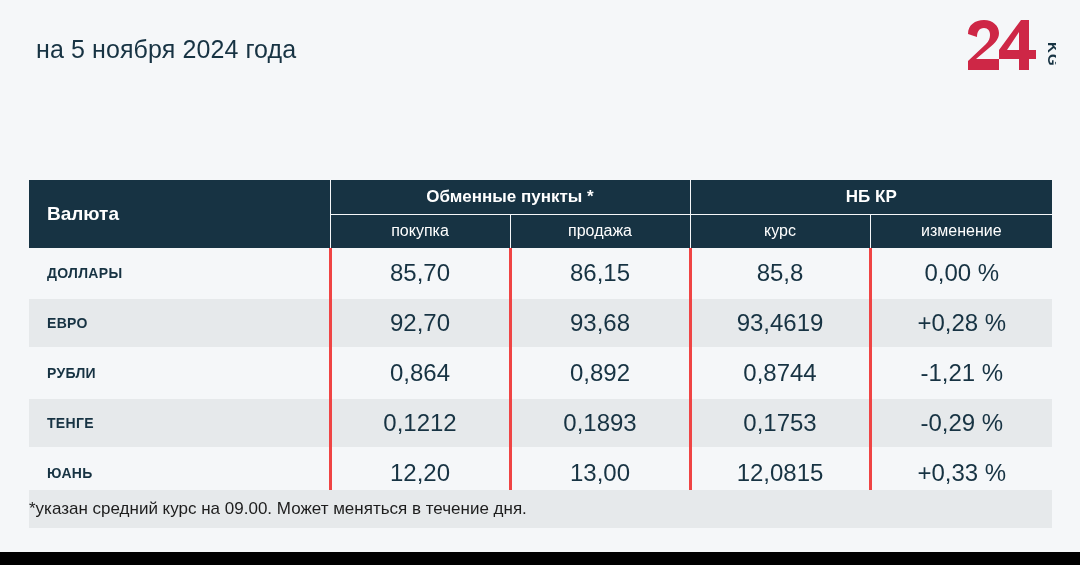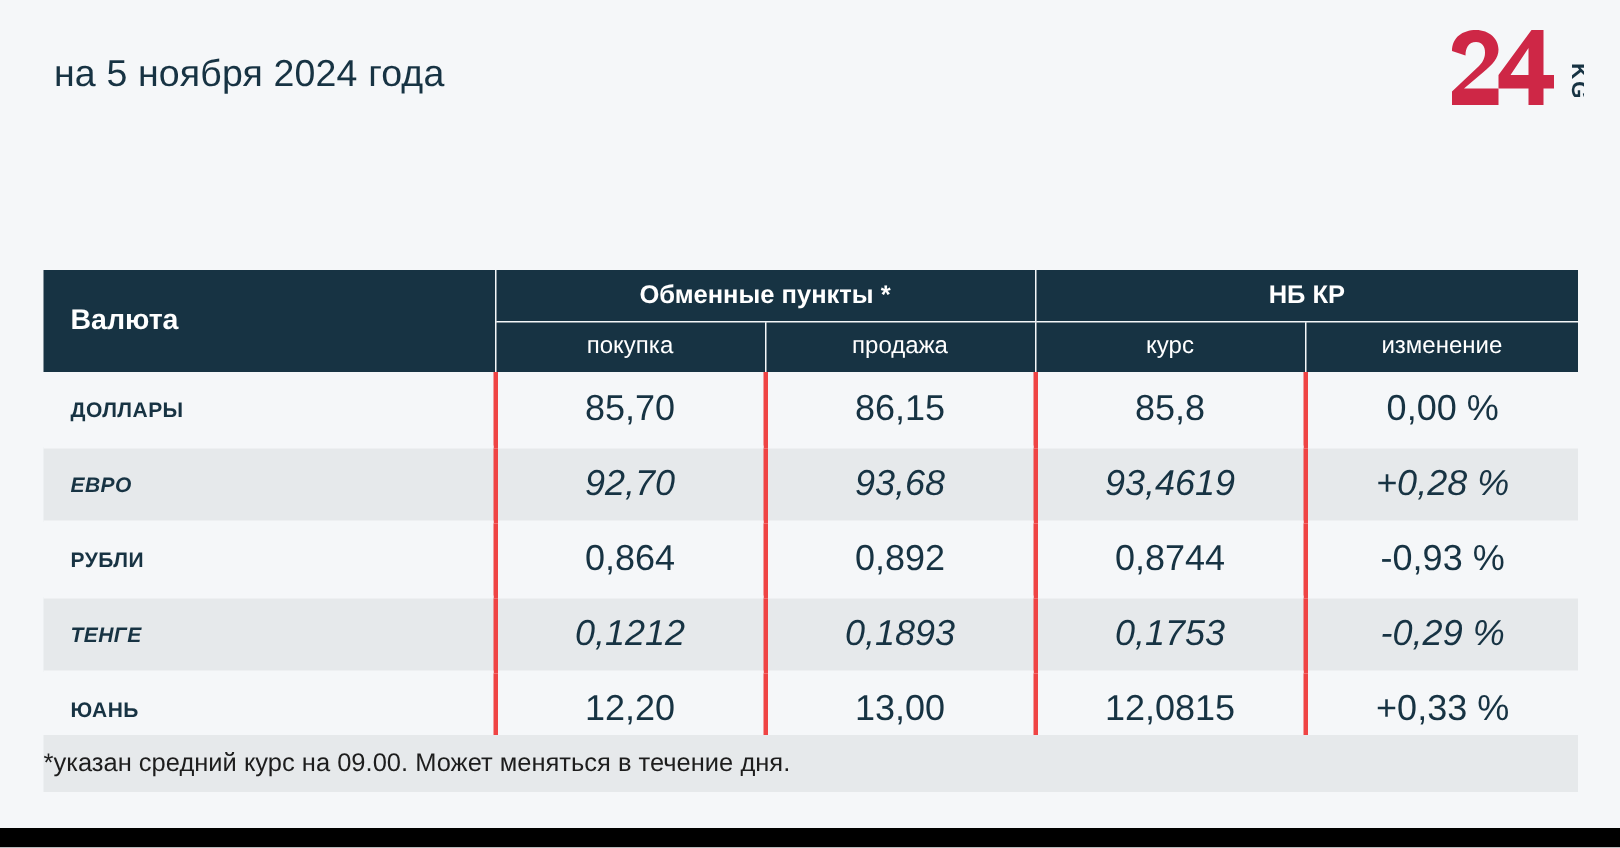--- a/index.html
+++ b/index.html
@@ -112,21 +112,21 @@
 
   tbody td.cur {
     text-align: left;
     padding-left: 18px;
     font-size: 14px;
     font-weight: bold;
     letter-spacing: 0.3px;
     border-left: none;
   }
 
-  tbody tr.alt td { background: #e6e9eb; font-style: italic; }
+  tbody tr.alt td { background: #e6e9eb; }
   tbody tr:not(.alt) td { background: #f5f7f9; }
 
   
   .note {
     position: absolute;
     left: 29px;
     top: 490px;
     width: 1023px;
     height: 38px;
     background: #e6e9eb;
@@ -200,21 +200,21 @@
       <td>92,70</td>
       <td>93,68</td>
       <td>93,4619</td>
       <td>+0,28 %</td>
     </tr>
     <tr>
       <td class="cur">РУБЛИ</td>
       <td>0,864</td>
       <td>0,892</td>
       <td>0,8744</td>
-      <td>-0,93 %</td>
+      <td>-1,21 %</td>
     </tr>
     <tr class="alt">
       <td class="cur">ТЕНГЕ</td>
       <td>0,1212</td>
       <td>0,1893</td>
       <td>0,1753</td>
       <td>-0,29 %</td>
     </tr>
     <tr>
       <td class="cur">ЮАНЬ</td>

